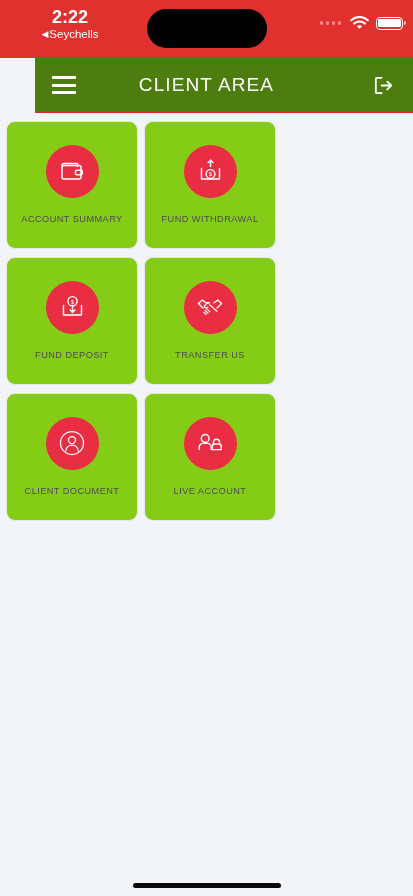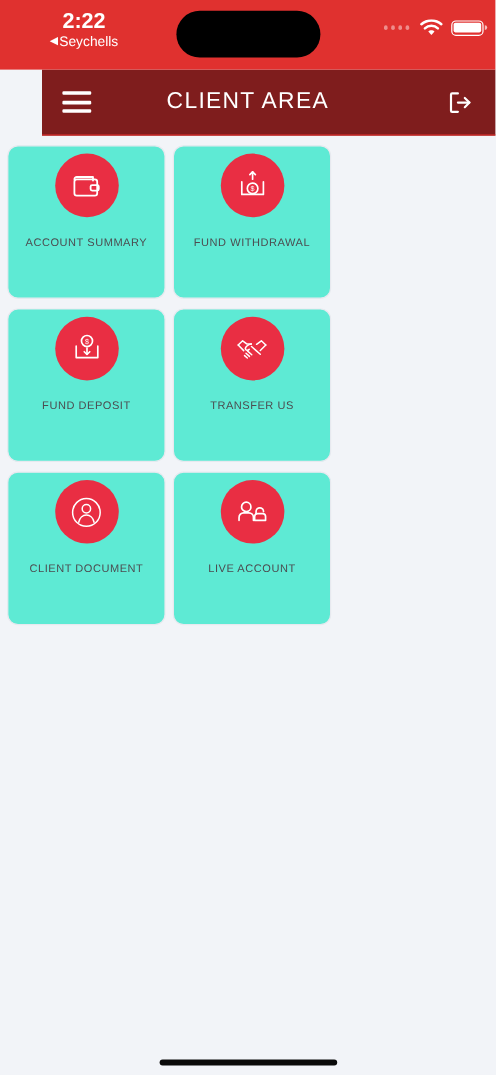--- a/index.html
+++ b/index.html
@@ -111,21 +111,21 @@
   .battery-fill {
     height: 100%;
     width: 100%;
     background: #ffffff;
     border-radius: 1.5px;
   }
 
   
   .app-header {
     height: 55px;
-    background: #7f1d1d;
+    background: #4d7c0f;
     display: flex;
     align-items: center;
     justify-content: space-between;
     padding: 0 17px;
     border-bottom: 1px solid #d62b2a;
     margin-left: 35px;
   }
 
   .hamburger {
     width: 24px;
@@ -170,26 +170,27 @@
     display: flex;
     flex-wrap: wrap;
     padding: 4px 3px;
     align-content: flex-start;
   }
 
   .tile {
     width: 132px;
     height: 128px;
     margin: 4px 3px;
-    background: #5eead4;
+    background: #84cc16;
     border: 1px solid #e7e9ef;
     border-radius: 9px;
     display: flex;
     flex-direction: column;
     align-items: center;
+    justify-content: center;
     cursor: pointer;
     padding: 6px 4px;
   }
 
   .tile-icon {
     width: 53px;
     height: 53px;
     border-radius: 50%;
     background: #e92e43;
     display: flex;

